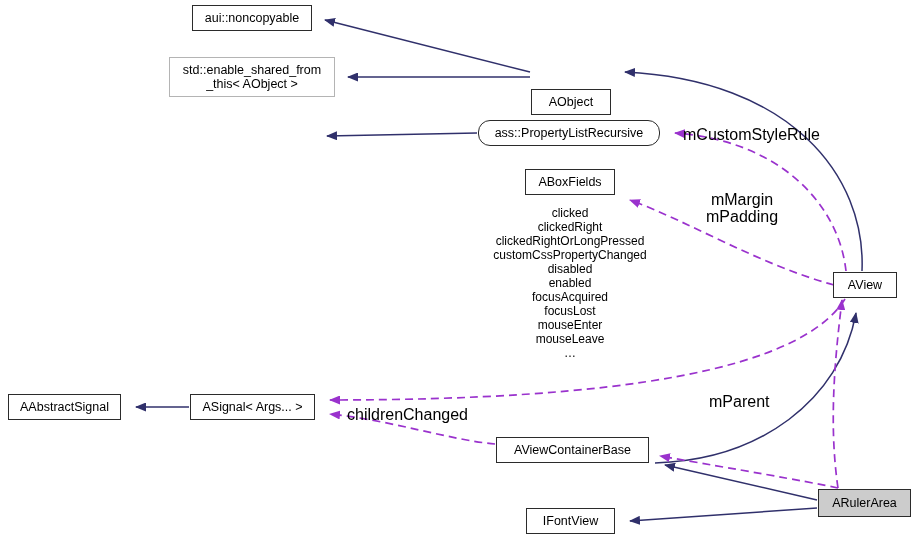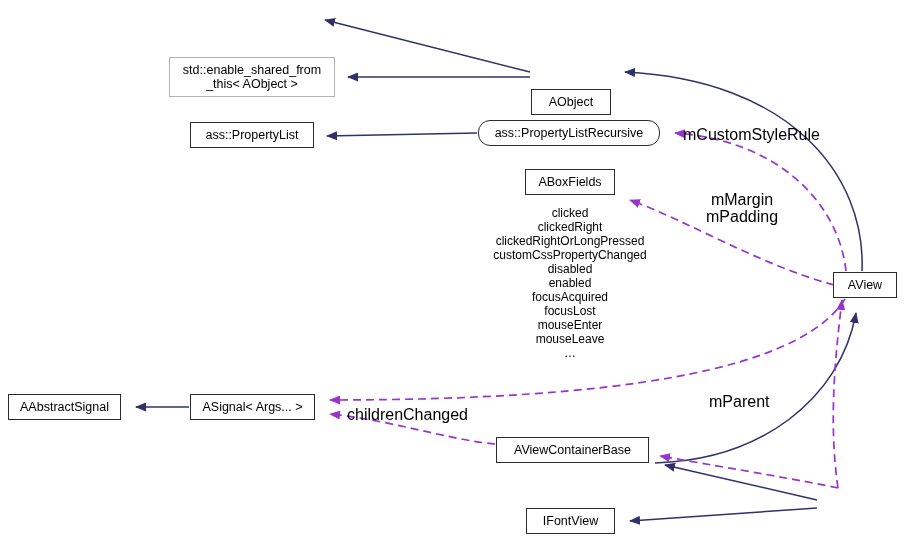--- a/index.html
+++ b/index.html
@@ -99,42 +99,43 @@
     <path d="M 655,463 C 760,460 840,400 856,313" fill="none" stroke="#30306b" stroke-width="1.5" marker-end="url(#arrowInherit)"></path>
 
     <path d="M 838,488 C 828,420 836,350 842,300" fill="none" stroke="#9a32cd" stroke-width="1.7" stroke-dasharray="8,5" marker-end="url(#arrowUse)"></path>
     <path d="M 838,488 C 800,480 740,470 660,456" fill="none" stroke="#9a32cd" stroke-width="1.7" stroke-dasharray="8,5" marker-end="url(#arrowUse)"></path>
 
     <path d="M 817,500 L 665,465" fill="none" stroke="#30306b" stroke-width="1.5" marker-end="url(#arrowInherit)"></path>
 
     <path d="M 817,508 L 630,521" fill="none" stroke="#30306b" stroke-width="1.5" marker-end="url(#arrowInherit)"></path>
   </svg>
 
+  <div class="node" style="left:192px; top:5px; width:120px; height:26px;">aui::noncopyable</div>
 
   <div class="node thin" style="left:169px; top:57px; width:166px; height:40px;">std::enable_shared_from
 _this&lt; AObject &gt;</div>
 
-  <div class="node" style="left:190px; top:122px; width:124px; height:26px;">ass::PropertyList</div>
 
   <div class="node" style="left:478px; top:120px; width:182px; height:26px;border-radius:12px;">ass::PropertyListRecursive</div>
 
   <div class="node" style="left:531px; top:64px; width:80px; height:26px;margin-top:25px;">AObject</div>
 
   <div class="node" style="left:525px; top:169px; width:90px; height:26px;">ABoxFields</div>
 
   <div class="node" style="left:833px; top:272px; width:64px; height:26px;">AView</div>
 
   <div class="node" style="left:8px; top:394px; width:113px; height:26px;">AAbstractSignal</div>
 
   <div class="node" style="left:190px; top:394px; width:125px; height:26px;">ASignal&lt; Args... &gt;</div>
 
   <div class="node" style="left:496px; top:437px; width:153px; height:26px;">AViewContainerBase</div>
 
   <div class="node" style="left:526px; top:508px; width:89px; height:26px;">IFontView</div>
 
+  <div class="node highlight" style="left:818px; top:489px; width:93px; height:28px;">ARulerArea</div>
 
   <div class="field-list" style="left:480px; top:206px; width:180px;">clicked
 clickedRight
 clickedRightOrLongPressed
 customCssPropertyChanged
 disabled
 enabled
 focusAcquired
 focusLost
 mouseEnter

